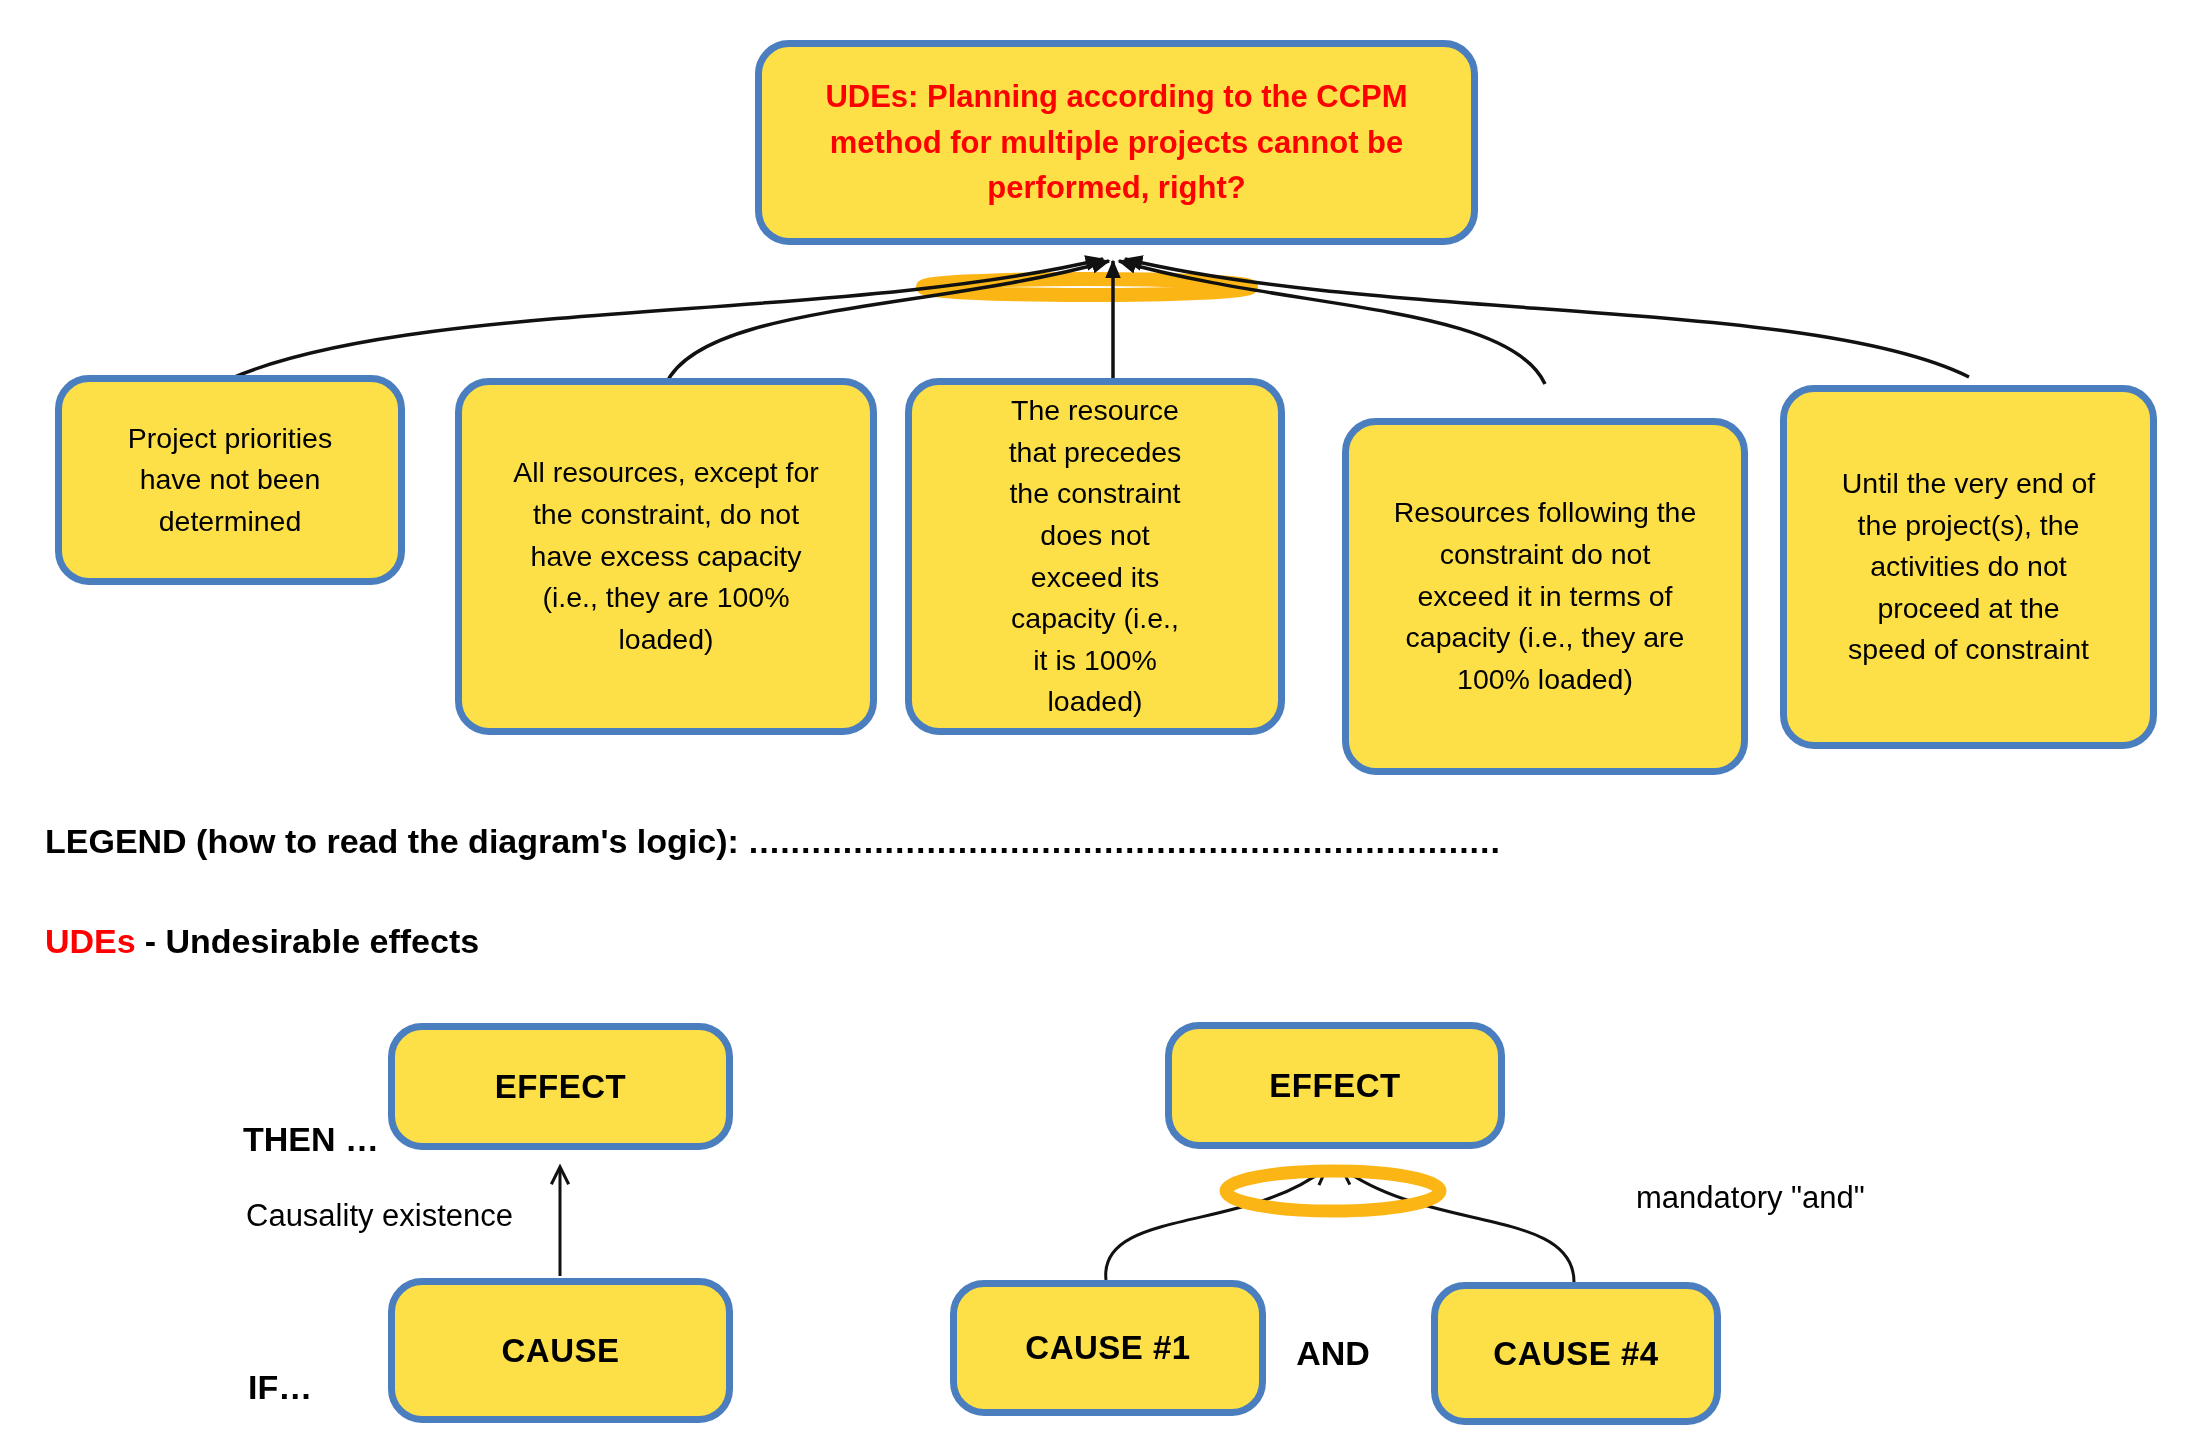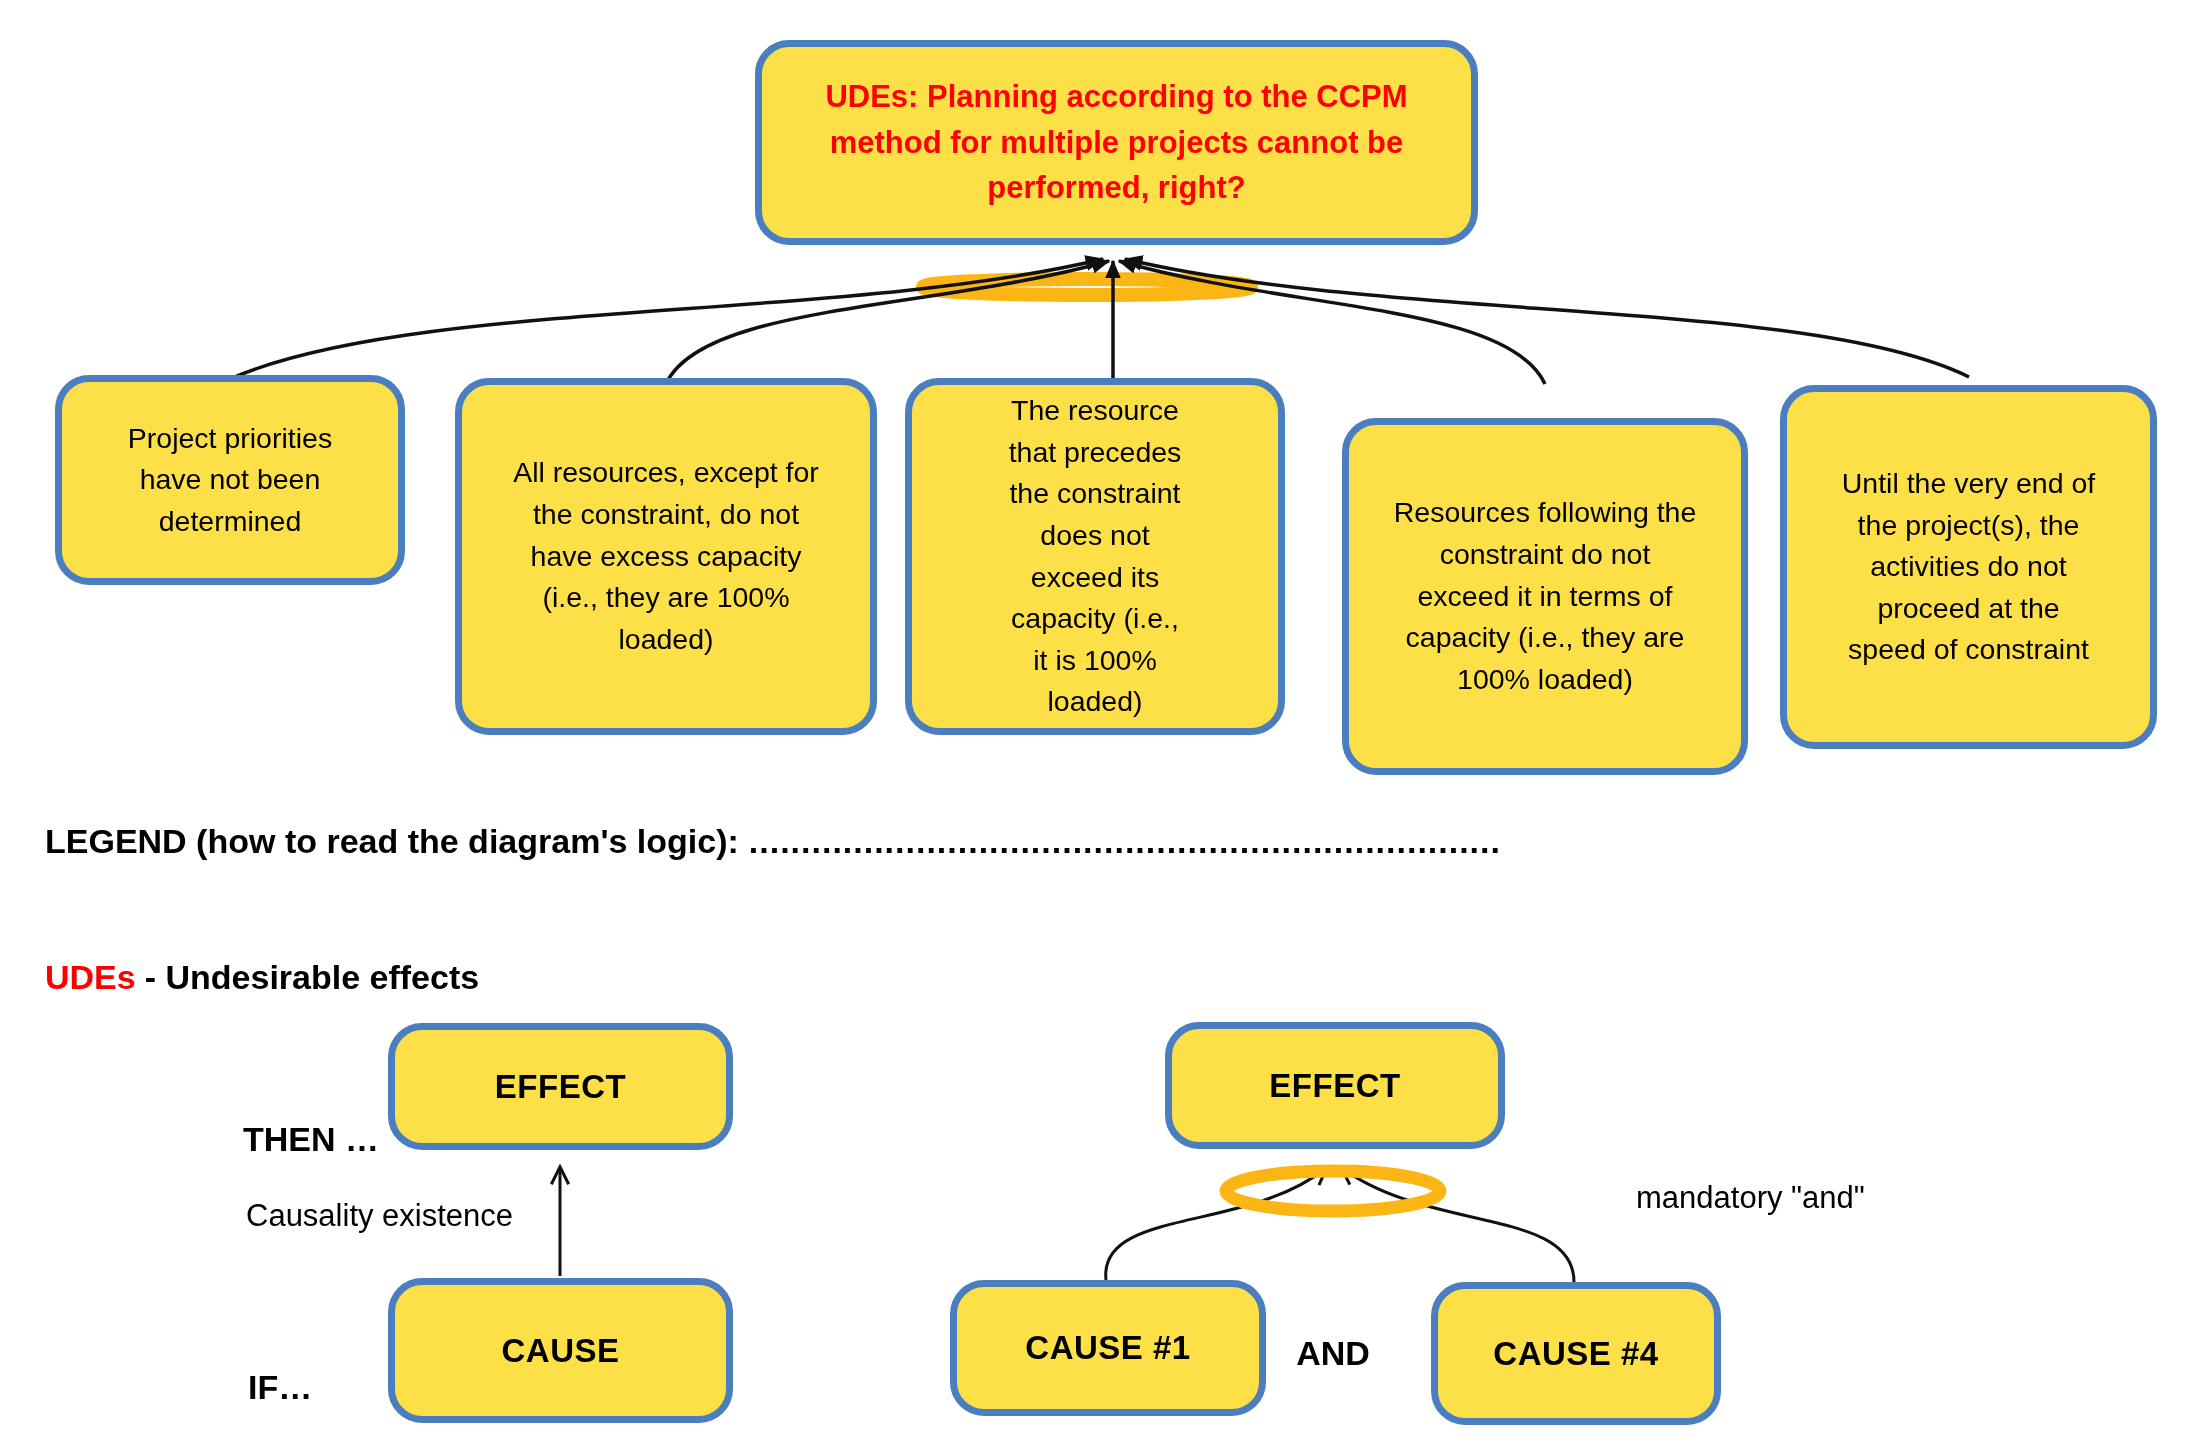--- a/index.html
+++ b/index.html
@@ -24,21 +24,21 @@
     text-align:center;box-sizing:border-box;
   }
   .root-node{font-weight:bold;color:var(--red);font-size:31px;line-height:1.48;padding:0 50px;}
   .cause-node{font-size:28.5px;line-height:1.46;color:#000;}
   .legend-node{font-weight:bold;font-size:33px;color:#000;letter-spacing:.5px;}
   .lbl{position:absolute;z-index:2;white-space:nowrap;color:#000;}
   .lbl.bold{font-weight:bold;font-size:34px;}
   .lbl.plain{font-size:31px;}
   .legend-heading{left:45px;top:822px;font-size:34px;font-weight:bold;}
   .legend-heading .dots{letter-spacing:1px;margin-left:10px;}
-  .udes-line{left:45px;top:922px;font-size:34px;font-weight:bold;margin-top:36px;}
+  .udes-line{left:45px;top:922px;font-size:34px;font-weight:bold;}
   .udes-line .term{color:var(--red);margin-right:9px;}
 </style>
 </head>
 <body>
 
 <svg class="overlay" width="2204" height="1444" viewBox="0 0 2204 1444">
   <defs>
     <marker id="tri" viewBox="0 0 12 10" markerUnits="userSpaceOnUse" markerWidth="19" markerHeight="16" refX="11" refY="5" orient="auto">
       <path d="M0,0 L12,5 L0,10 Z" fill="#111"></path>
     </marker>

